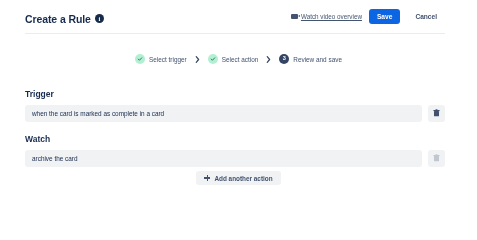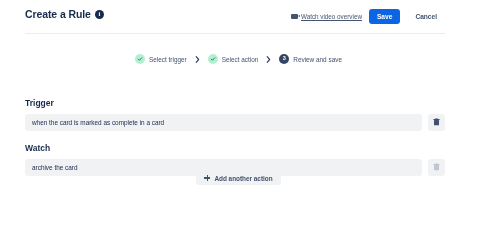--- a/index.html
+++ b/index.html
@@ -20,25 +20,25 @@
     position: relative;
     width: 477px;
     height: 215px;
     background: #ffffff;
   }
 
   
   .header {
     position: absolute;
     left: 25px;
-    top: 9px;
+    top: 2px;
     width: 420px;
     height: 22px;
     display: flex;
-    align-items: flex-start;
+    align-items: flex-end;
     justify-content: space-between;
   }
   .title-wrap {
     display: flex;
     align-items: center;
     gap: 4px;
   }
   .page-title {
     font-size: 10.5px;
     font-weight: bold;
@@ -186,21 +186,20 @@
   }
   .section-trigger { top: 90px; }
   .section-action  { top: 135px; }
 
   .section-heading {
     font-size: 8.5px;
     font-weight: bold;
     color: #172b4d;
     margin-bottom: 6px;
     line-height: 1;
-    margin-top: 9px;
   }
 
   .row {
     display: flex;
     align-items: center;
     gap: 6px;
   }
   .field {
     flex: 1 1 auto;
     height: 17px;

